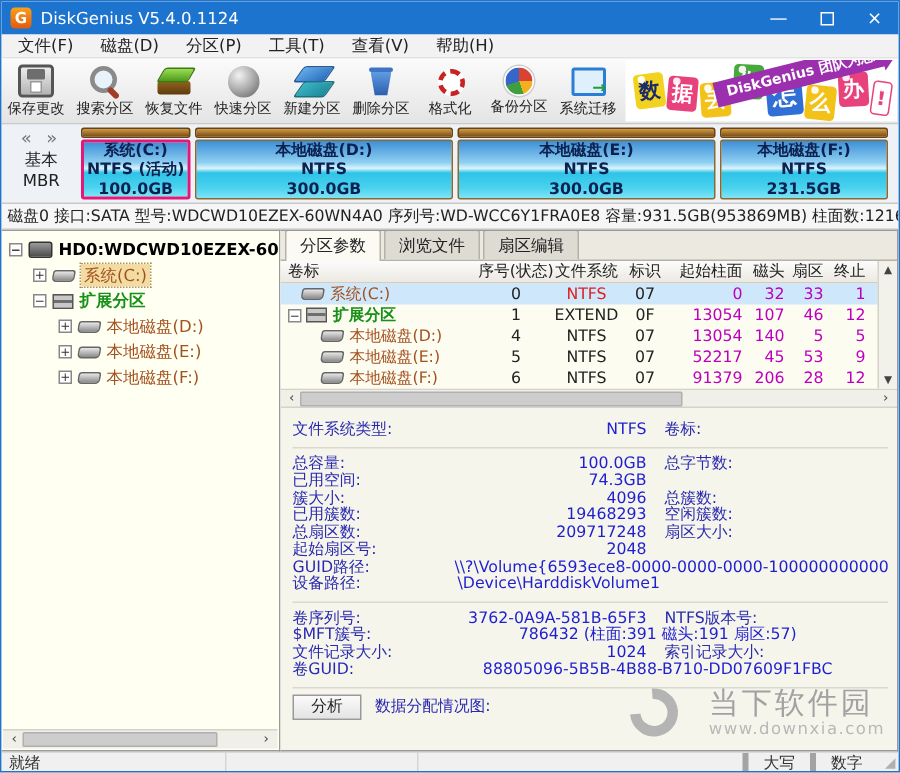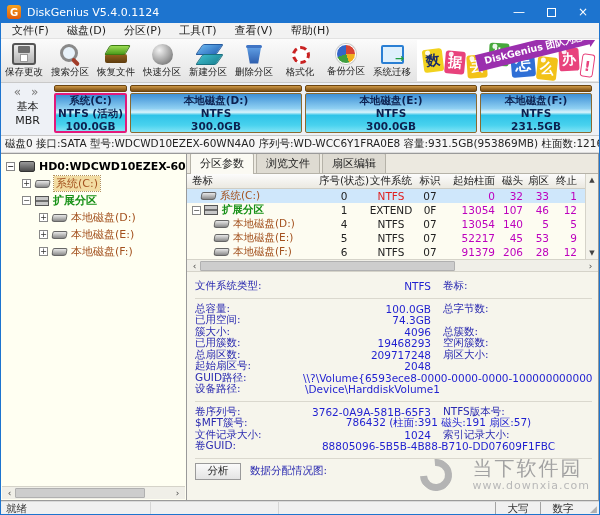--- a/index.html
+++ b/index.html
@@ -154,21 +154,21 @@
   .wm-ring{width:32px;height:32px;border:7px solid #b4b4b4;border-radius:50%;border-left-color:transparent;transform:rotate(40deg);flex:0 0 auto}
   .wm-title{font-size:20px;color:#a2a2a2;letter-spacing:2px;line-height:22px;white-space:nowrap}
   .wm-url{font-size:11px;color:#b8b8b8;letter-spacing:1px;white-space:nowrap}
 
   
   .statusbar{height:15px;display:flex;font-size:10.5px;color:#333;background:#f0f0f0;align-items:center;border-top:1px solid #d9d9d9}
   .sb{height:100%;display:flex;align-items:center;border-right:1px solid #d5d5d5}
   .sb1{width:150px;padding-left:5px}
   .sb2{width:128px}
   .sb3{flex:1;border-right:none}
-  .sb4,.sb5{width:45px;justify-content:center;border-left:1px solid #a3a3a3;border-right:none}
+  .sb4,.sb5{width:45px;justify-content:center;border-left:4px solid #a3a3a3;border-right:none}
   .sb-grip{width:14px;color:#b0b0b0;font-size:9px;justify-content:flex-end;padding-right:2px;border:none}
 </style>
 </head>
 <body>
 
 <div class="window" data-name="diskgenius-window">
 
   <div class="titlebar" data-name="title-bar">
     <span class="logo" data-name="app-logo-icon">G</span>
     <span class="title" data-name="window-title">DiskGenius V5.4.0.1124</span>

